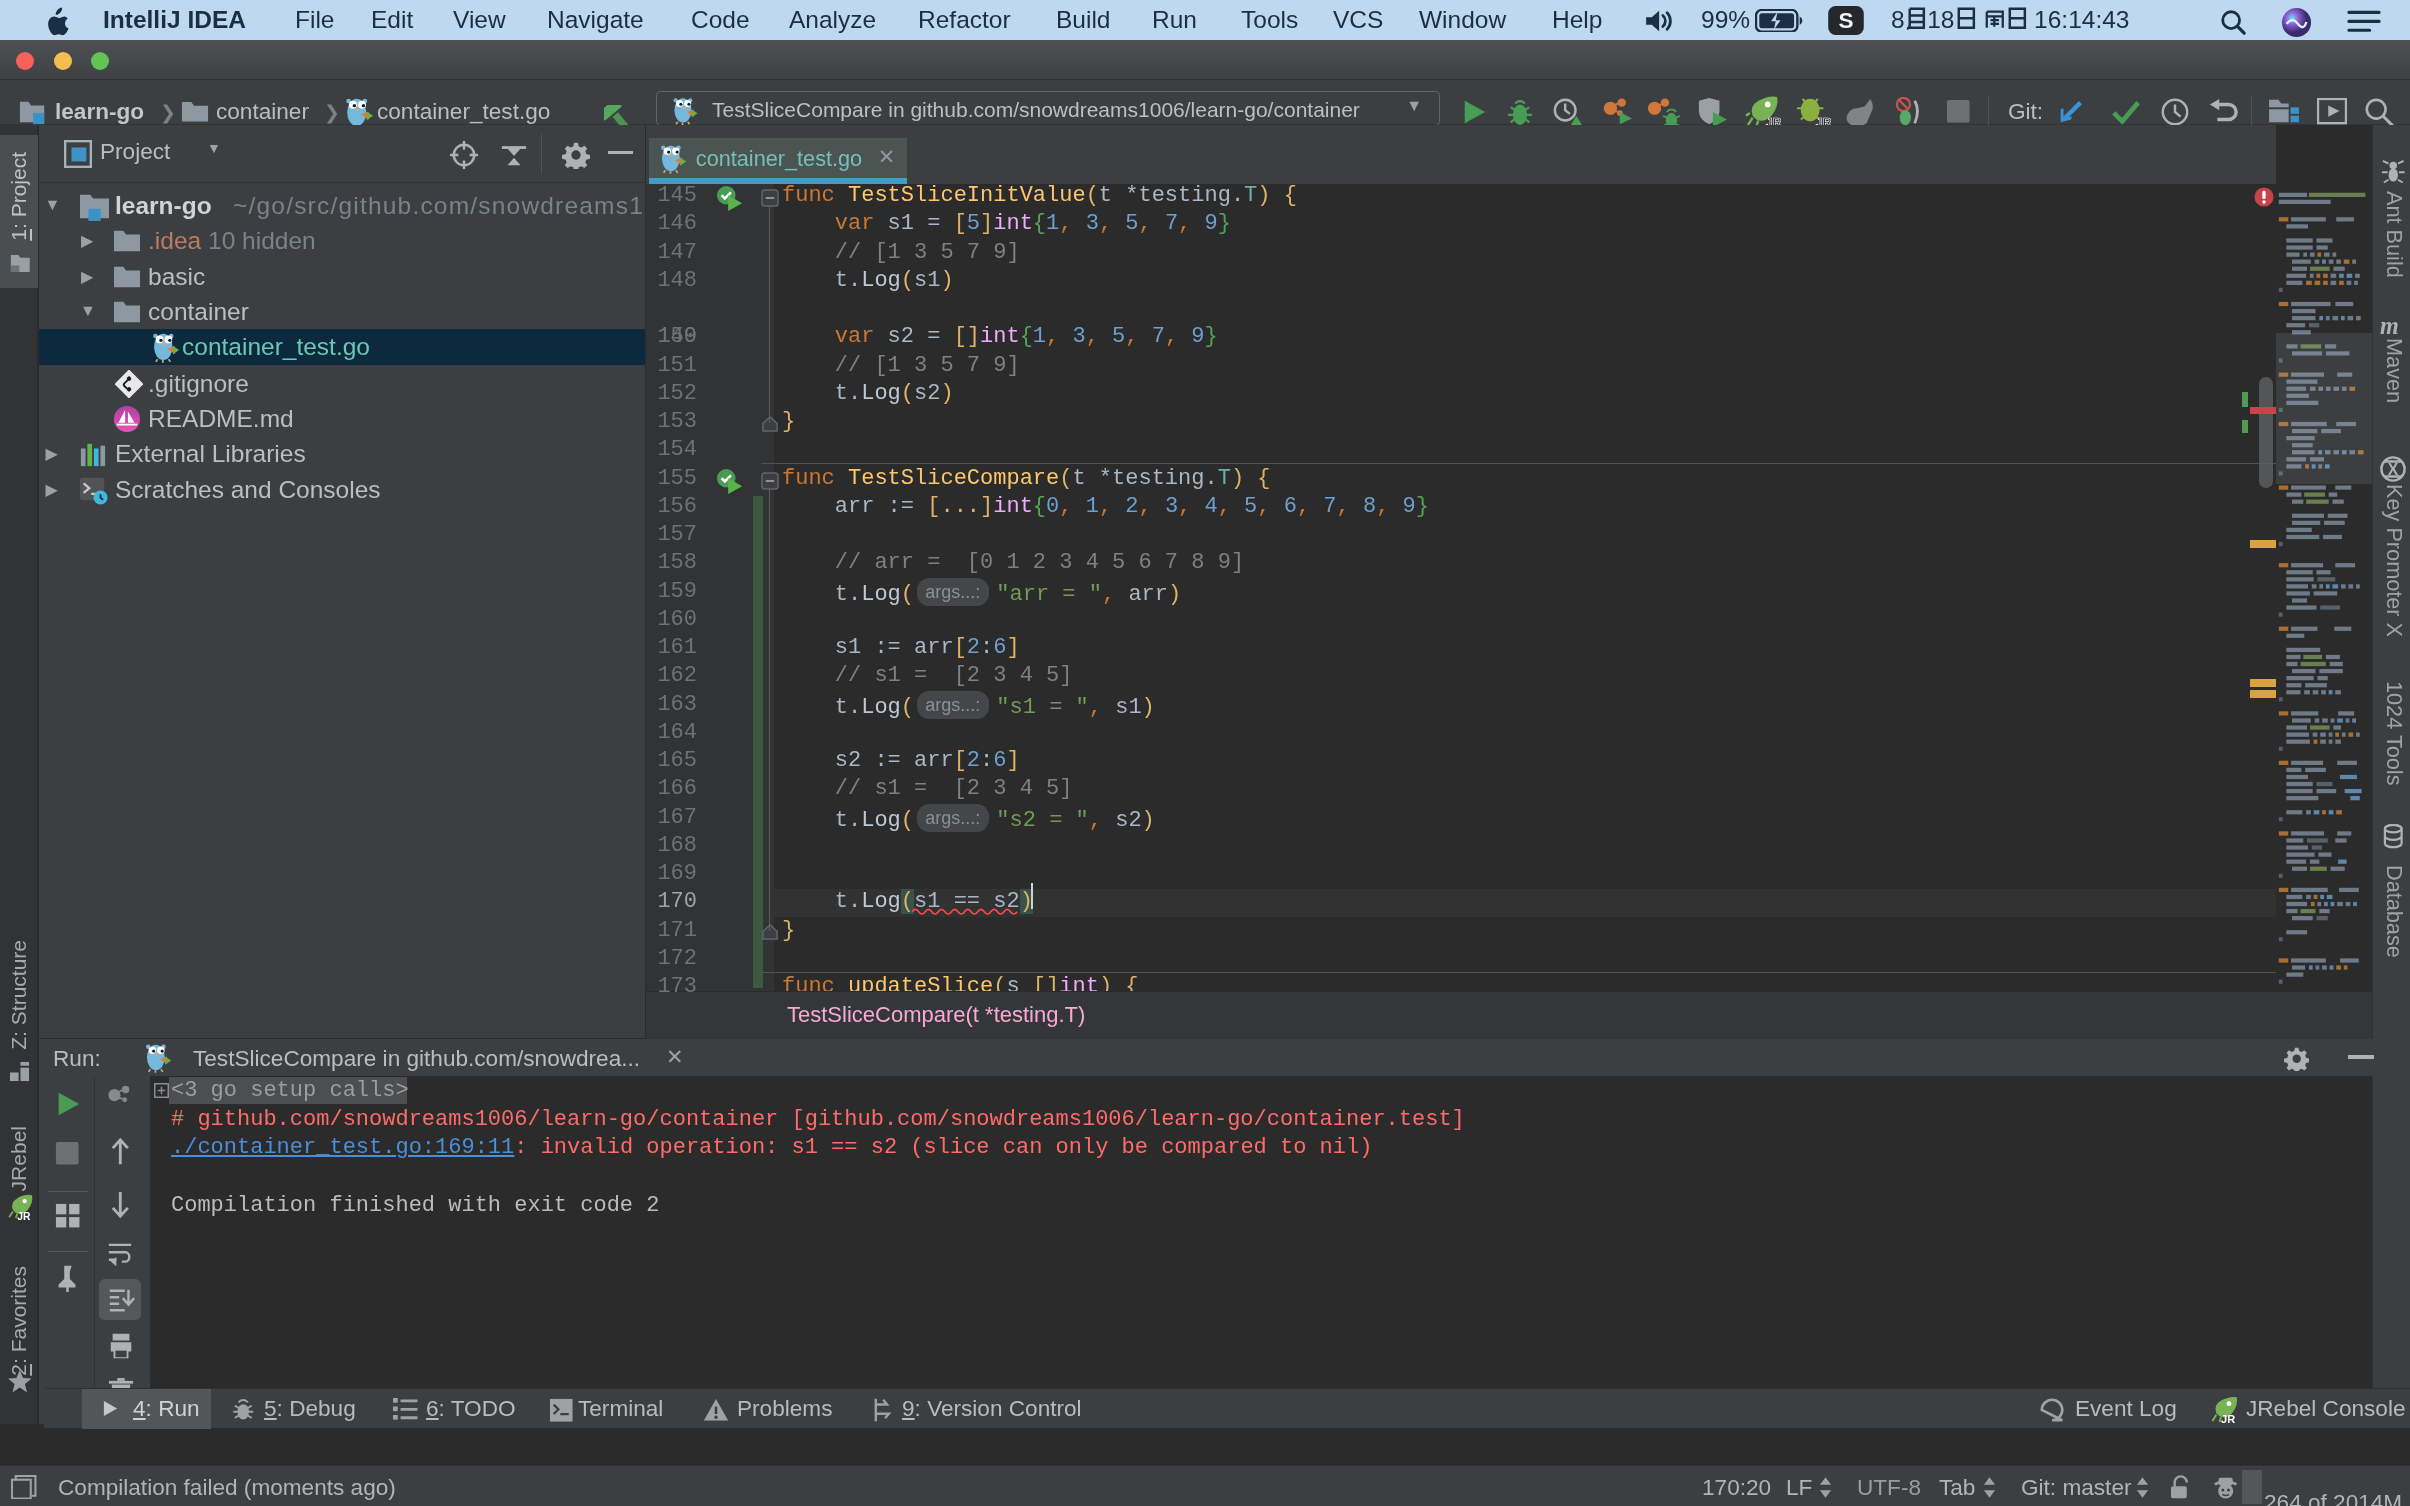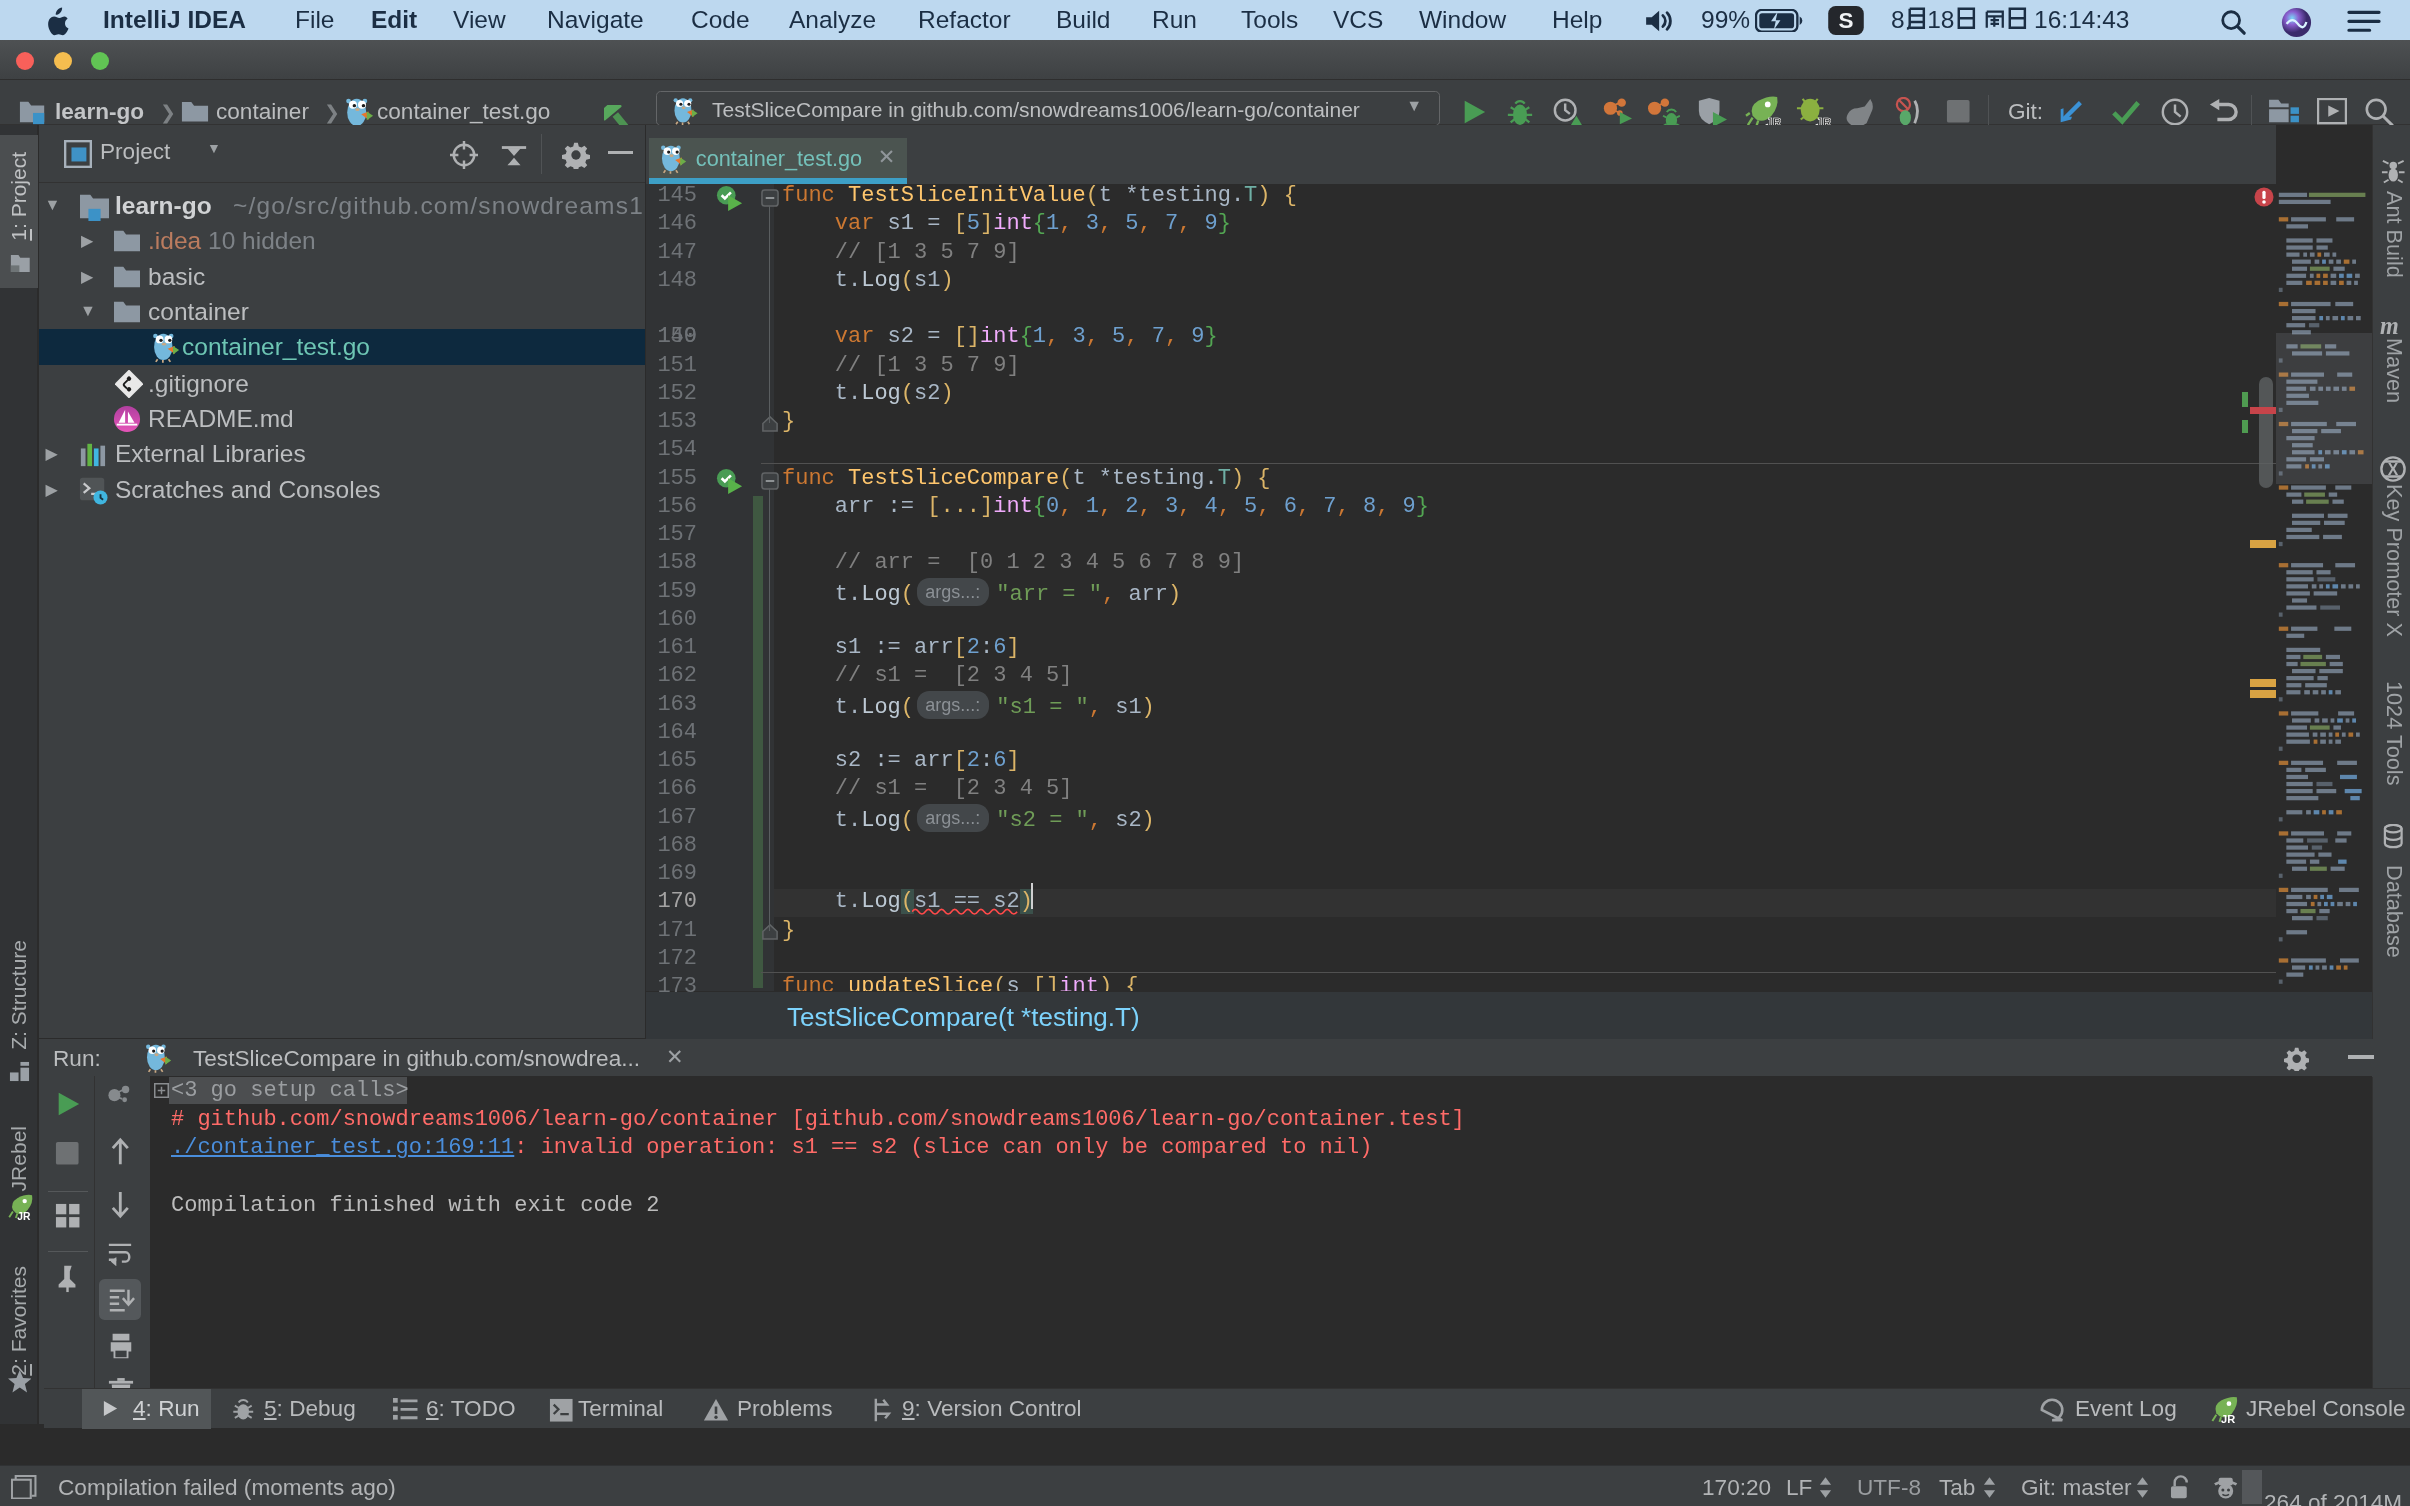--- a/index.html
+++ b/index.html
@@ -54,21 +54,21 @@
     font-family:"Liberation Mono",monospace; color:#a9b7c6; white-space:pre; }
   .kw { color:#cc7832; } .fn { color:#ffc66d; } .br { color:#dcb568; }
   .cm { color:#808080; } .num { color:#6ea0cf; } .str { color:#6f9c57; }
   .grn { color:#53a653; } .typ { color:#f0abfc;text-align:center; } .tt { color:#6fafa5; } .mc { color:#bdc9d4; }
   .inlay { display:inline-block; background:#43474a; border-radius:12.2px; color:#8b9095;
     font-size:18px; font-family:"Liberation Sans",sans-serif; vertical-align:1.9px;
     padding:0 8.5px; margin-left:2.8px; margin-right:7.5px; }
 
   
   #crumb2 { left:646px; top:992px; width:1765px; height:47px; background:#33373a;
-    color:#7dd3fc; font-size:26px; }
+    color:#f9a8d4; font-size:22px; }
 
   
   #minimap { left:2276px; top:185px; width:96px; height:807px; background:#2b2b2b; }
 
   
   #rstripe { left:2372px; top:125px; width:39px; height:1299px; background:#3c3f41;
     border-left:0.9px solid #323232; }
   .vtext2 { position:absolute; left:7.5px; color:#9fa3a6; font-size:21.7px; white-space:nowrap;
     writing-mode:vertical-rl; }
 
@@ -109,21 +109,21 @@
   </defs>
 </svg>
 
 <div class="abs" id="menubar">
   <svg class="abs" style="left:45px;top:5.6px;" width="25.4" height="30" viewBox="0 0 27 32">
     <path fill="#1b2e44" d="M18.2 1.5c.2 2-.6 4-1.8 5.4-1.2 1.5-3.2 2.6-5 2.5-.2-1.9.7-3.9 1.8-5.2 1.2-1.4 3.3-2.6 5-2.7z"></path>
     <path fill="#1b2e44" d="M21 11.2c-2.6 0-3.8 1.5-5.7 1.5-1.9 0-3.4-1.5-5.7-1.5-3.1 0-6.3 2.9-6.3 8.3 0 5.9 4.3 11.6 6.7 11.6 1.5 0 2.4-1.1 4.5-1.1 2.1 0 2.7 1.1 4.5 1.1 2.4 0 5.2-4.6 6-7.2-2.5-1-3.7-3-3.7-5.3 0-2.3 1.3-4 2.8-4.9-1-1.6-2.4-2.5-3.1-2.5z"></path>
   </svg>
   <span class="mi" style="left:103px; font-weight:bold;">IntelliJ IDEA</span>
   <span class="mi" style="left:295px;">File</span>
-  <span class="mi" style="left:371px;font-weight:bold;">Edit</span>
+  <span class="mi" style="left:371px;">Edit</span>
   <span class="mi" style="left:453px;">View</span>
   <span class="mi" style="left:547px;">Navigate</span>
   <span class="mi" style="left:691px;">Code</span>
   <span class="mi" style="left:789px;">Analyze</span>
   <span class="mi" style="left:918px;">Refactor</span>
   <span class="mi" style="left:1056px;">Build</span>
   <span class="mi" style="left:1152px;">Run</span>
   <span class="mi" style="left:1241px;">Tools</span>
   <span class="mi" style="left:1333px;">VCS</span>
   <span class="mi" style="left:1419px;">Window</span>

